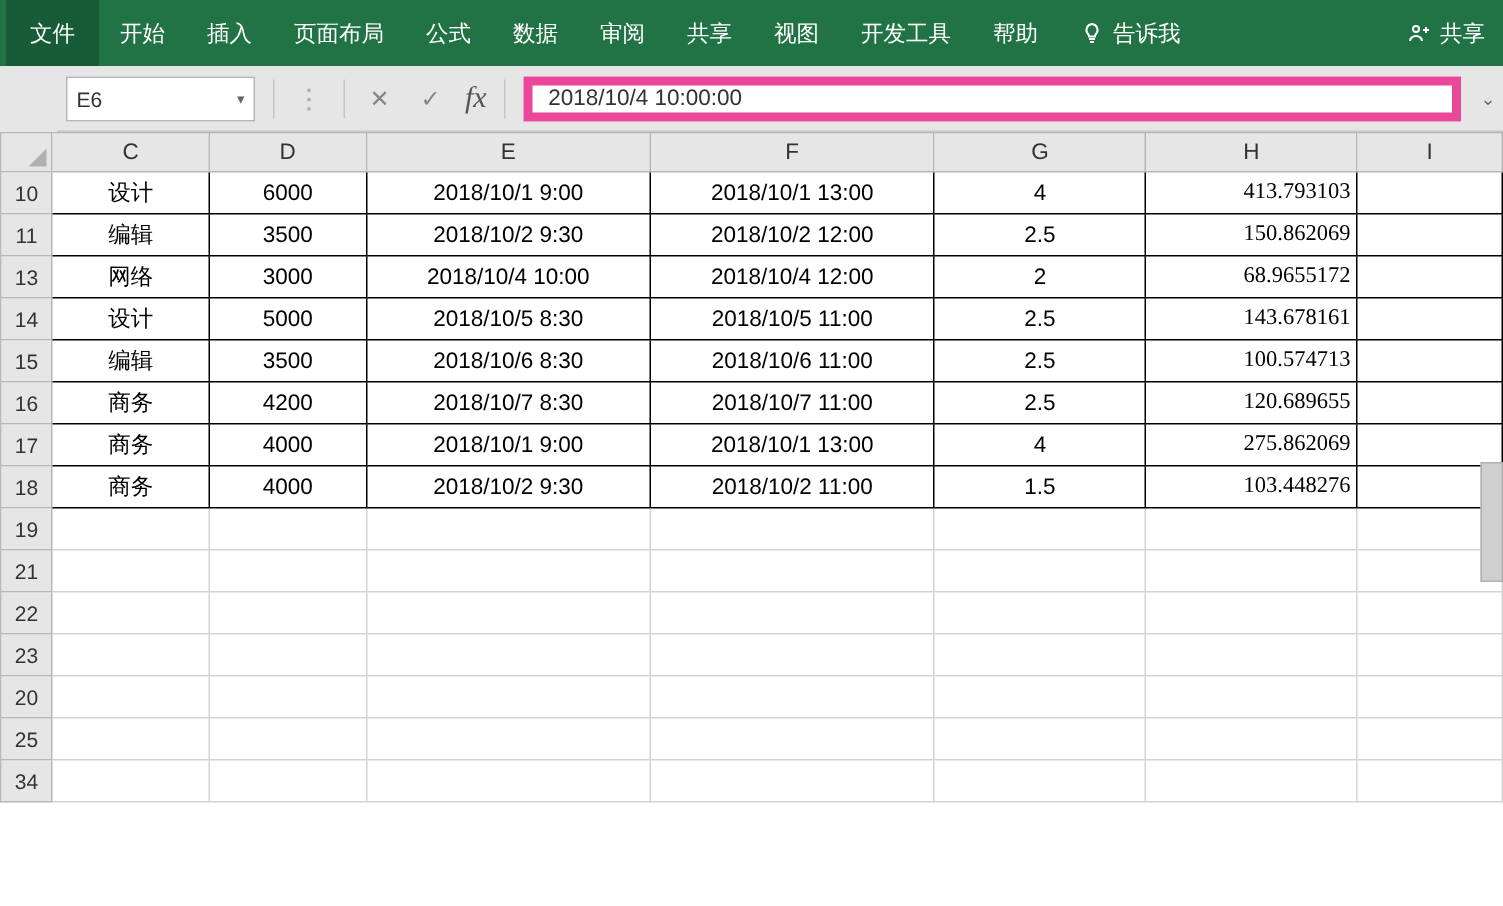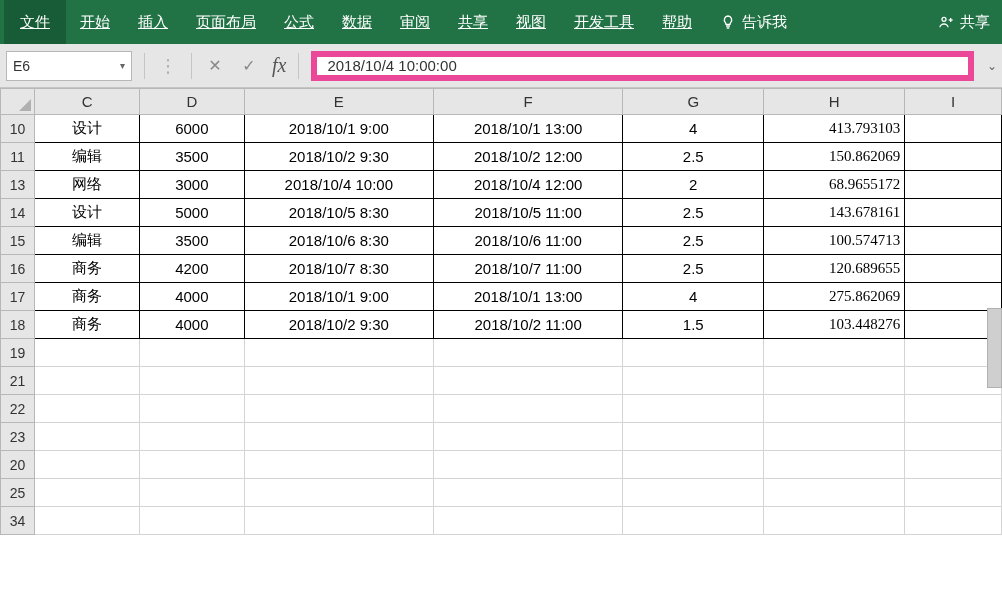--- a/index.html
+++ b/index.html
@@ -22,21 +22,20 @@
     padding: 0 4px;
   }
   .tab {
     padding: 0 14px;
     height: 100%;
     display: flex;
     align-items: center;
     font-size: 15px;
     cursor: pointer;
     white-space: nowrap;
-    text-decoration: underline;
   }
   .tab.file {
     background: #185c37;
     padding: 0 16px;
   }
   .tell-me {
     display: flex;
     align-items: center;
     gap: 6px;
     padding: 0 14px;
@@ -57,20 +56,21 @@
     cursor: pointer;
   }
 
   
   .formula-row {
     height: 44px;
     background: #e6e6e6;
     border-bottom: 1px solid #c5c5c5;
     display: flex;
     align-items: center;
+    margin-left: 38px;
   }
   .name-box {
     width: 126px;
     height: 30px;
     background: #ffffff;
     border: 1px solid #b7b7b7;
     margin: 0 6px 0 6px;
     display: flex;
     align-items: center;
     justify-content: space-between;

